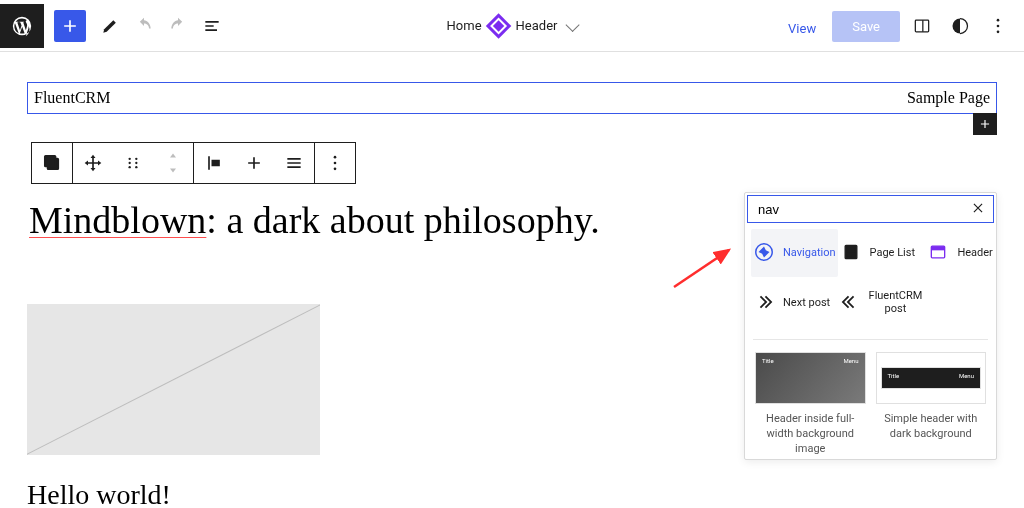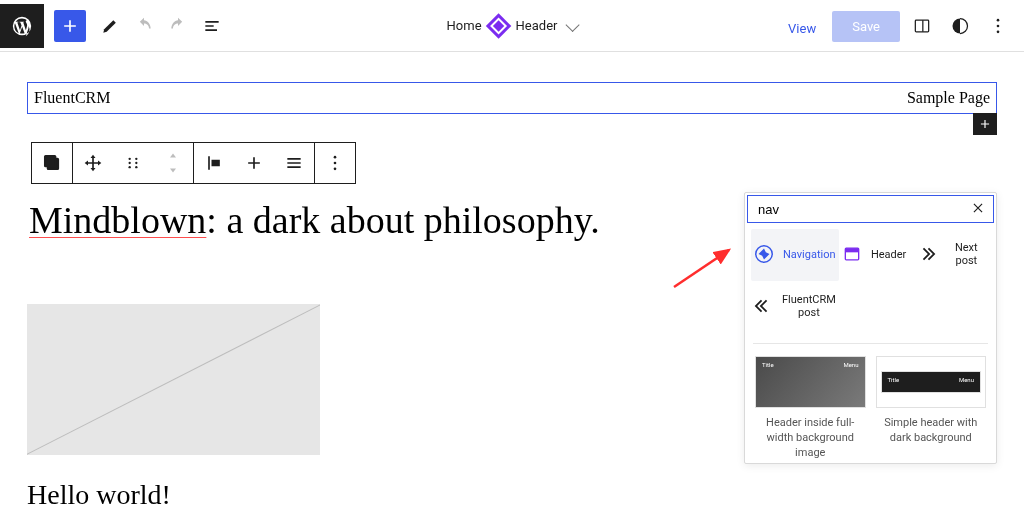--- a/index.html
+++ b/index.html
@@ -242,20 +242,31 @@
         <span class="blk-icon">
             <svg width="22" height="22" viewBox="0 0 24 24" stroke="#3858e9" stroke-width="1.6" fill="none">
               <circle cx="12" cy="12" r="9"></circle>
               <path d="M12 6l2 4 4 2-6 6-2-4-4-2z" fill="#3858e9" stroke="none"></path>
             </svg>
           </span>
         <span class="blk-label">Navigation</span>
       </div>
       <div class="block-item">
         <span class="blk-icon">
+            <svg width="20" height="20" viewBox="0 0 24 24" fill="none" stroke="#1e1e1e" stroke-width="1.6">
+              <rect x="5" y="4" width="14" height="16" rx="1"></rect>
+              <line x1="8" y1="9" x2="16" y2="9"></line>
+              <line x1="8" y1="13" x2="16" y2="13"></line>
+              <line x1="8" y1="17" x2="13" y2="17"></line>
+            </svg>
+          </span>
+        <span class="blk-label">Page List</span>
+      </div>
+      <div class="block-item">
+        <span class="blk-icon">
             <svg width="20" height="20" viewBox="0 0 24 24">
               <rect x="4" y="5" width="16" height="14" rx="1" fill="none" stroke="#7b2cf0" stroke-width="1.6"></rect>
               <rect x="4" y="5" width="16" height="5" fill="#7b2cf0"></rect>
             </svg>
           </span>
         <span class="blk-label">Header</span>
       </div>
       <div class="block-item">
         <span class="blk-icon">
             <svg width="20" height="20" viewBox="0 0 24 24" fill="#1e1e1e">

